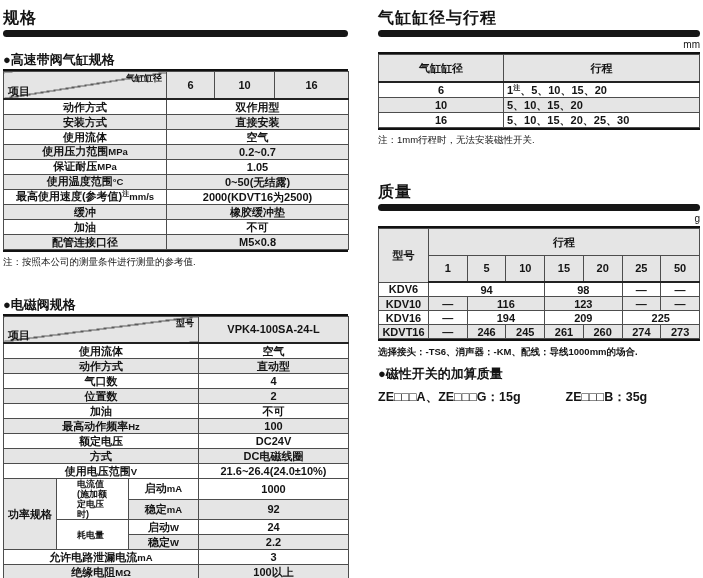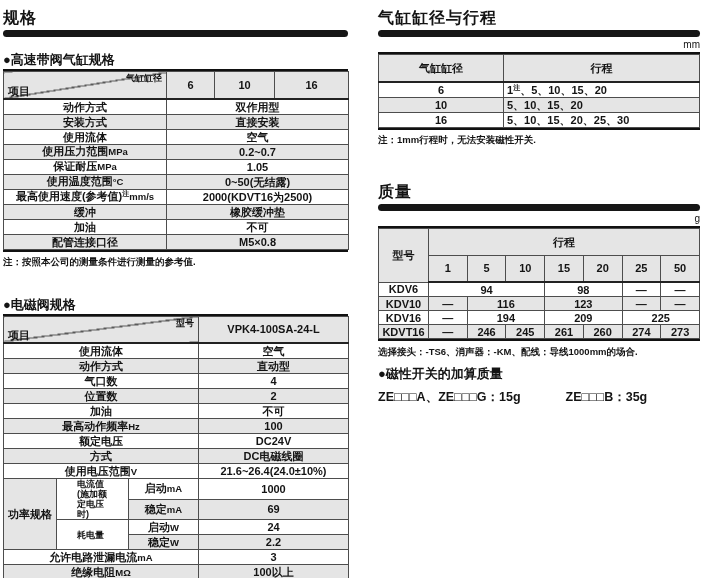--- a/index.html
+++ b/index.html
@@ -5,21 +5,21 @@
   html,body{margin:0;padding:0}
   body{width:703px;height:578px;background:#fff;color:#141414;
        font-family:"Liberation Sans","DejaVu Sans",sans-serif;position:relative;overflow:hidden}
   .col{position:absolute;top:0}
   #colL{left:3px;width:345px}
   #colR{left:378px;width:322px}
   .doc-title{font-size:16px;font-weight:bold;margin:0;padding-top:8px;line-height:20px;letter-spacing:1px}
   .bar{height:7px;border-radius:4px;background:#161616;margin-top:2px}
   .sec-head{font-size:13px;font-weight:bold;line-height:15px;margin-top:15px}
   .unit-top{font-size:10px;text-align:right;margin-top:2px;line-height:11px}
-  .note{font-size:9.5px;font-weight:bold;margin-top:4px;line-height:12px}
+  .note{font-size:9.5px;font-weight:normal;margin-top:4px;line-height:12px}
   .tblwrap{border-top:2px solid #111;border-bottom:2px solid #111;margin-top:2px}
   table{border-collapse:collapse;table-layout:fixed;width:100%}
   td{border:1px solid #4d4d4d;padding:0 3px;font-size:11px;font-weight:bold;height:14px;
      line-height:12px;overflow:hidden;white-space:nowrap;vertical-align:middle}
   tr.g td{background-color:#e5e5e5}
   tr.hdr{height:27px}
   tr.hdr td{background-color:#e5e5e5}
   tr.hdrsep td{border-bottom:2px solid #222}
   td.diag{position:relative;
     background-image:linear-gradient(to bottom right,
@@ -260,21 +260,21 @@
             </td>
             <td class="val">1000</td>
           </tr>
           <tr class="g">
             <td>
               <div class="lc">
                 <span>稳定</span>
                 <span class="u">mA</span>
               </div>
             </td>
-            <td class="val">69</td>
+            <td class="val">92</td>
           </tr>
           <tr>
             <td class="sub" rowspan="2">耗电量</td>
             <td>
               <div class="lc">
                 <span>启动</span>
                 <span class="u">W</span>
               </div>
             </td>
             <td class="val">24</td>

